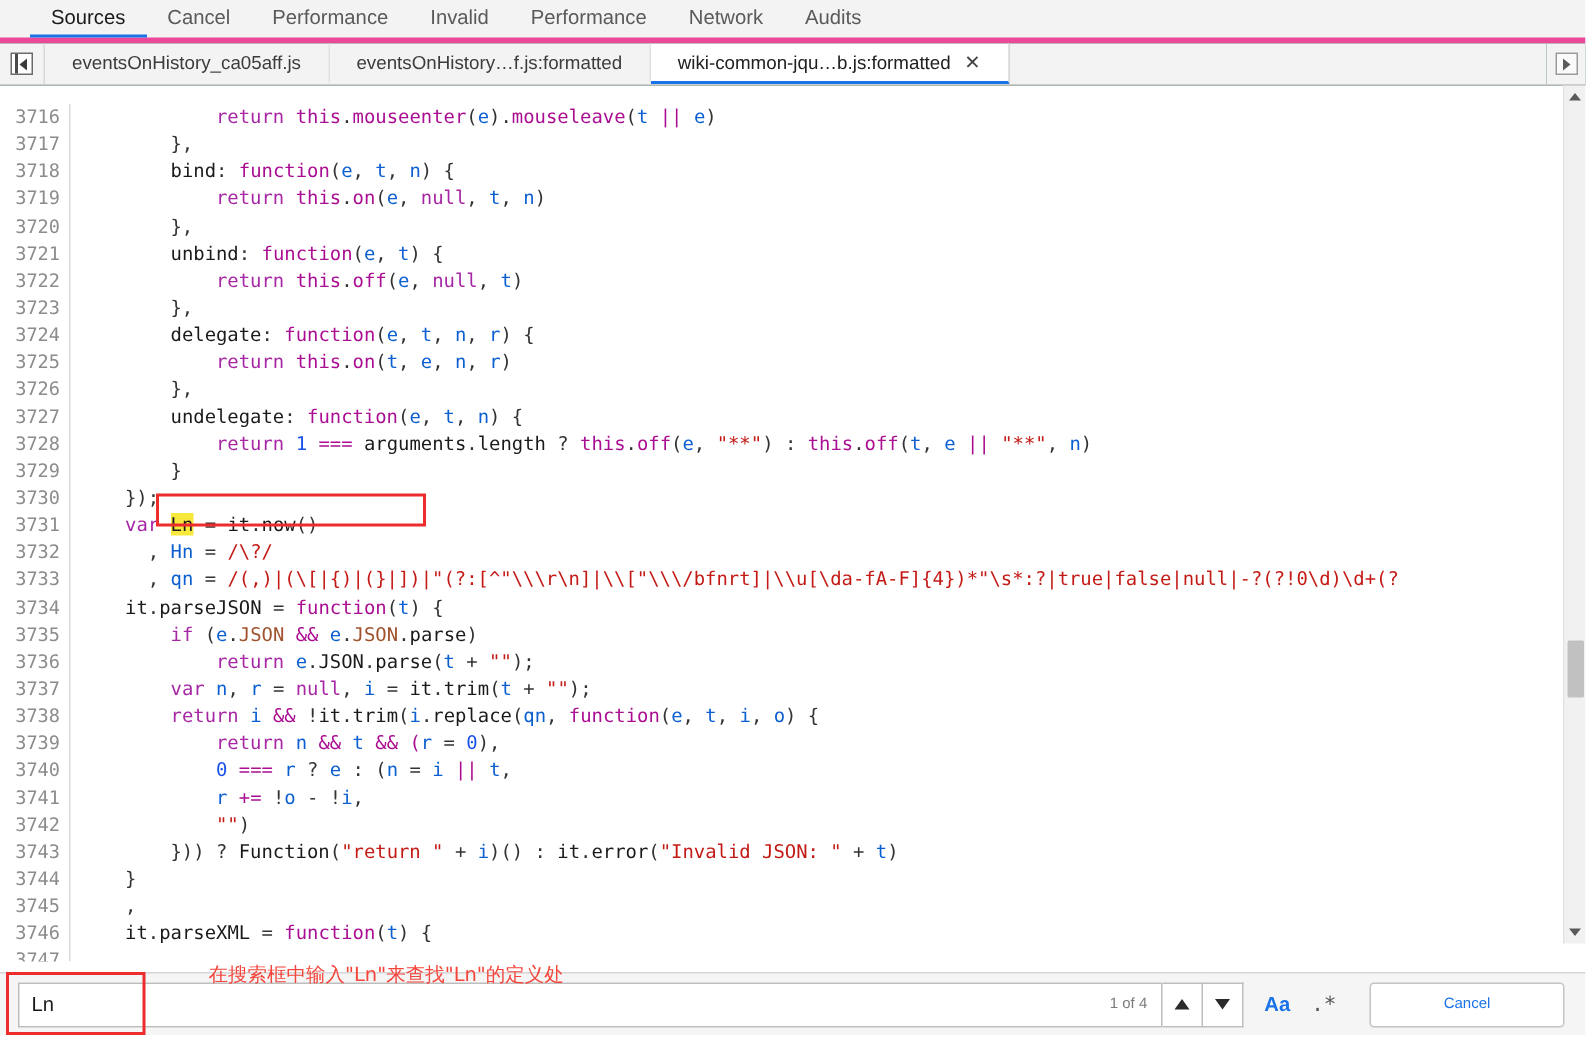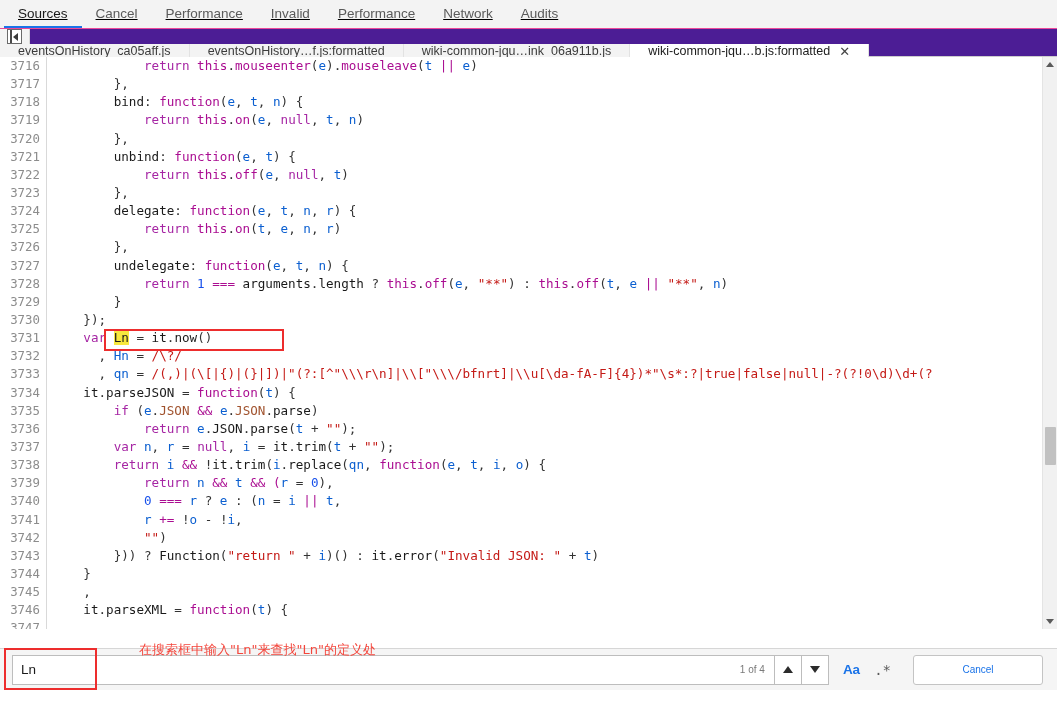--- a/index.html
+++ b/index.html
@@ -14,46 +14,45 @@
     position: relative;
     width: 1057px; height: 706px;
     background: #ffffff;
   }
 
   
   .panel-tabs {
     position: absolute; left: 0; top: 0;
     width: 1057px; height: 29px;
     background: #f3f3f3;
-    border-bottom: 1px solid #ec4899;
+    border-bottom: 4px solid #ec4899;
     display: flex; align-items: stretch;
-    padding-left: 4px;
-    text-decoration: underline;
+    padding-left: 20px;
   }
   .panel-tab {
     display: flex; align-items: center;
     padding: 0 14px;
     font-size: 13.5px;
     color: #5a5a5a;
     cursor: default;
     white-space: nowrap;
     border-bottom: 2px solid transparent;
   }
   .panel-tab.active {
     color: #1a1a1a;
     border-bottom: 2px solid #1a73e8;
   }
 
   
   .file-tabs {
     position: absolute; left: 0; top: 29px;
     width: 1057px; height: 28px;
-    background: #4c1d95;
+    background: #14532d;
     border-bottom: 1px solid #cdcdcd;
-    display: flex; align-items: stretch; flex-direction: column;
+    display: flex; align-items: stretch;
   }
   .nav-toggle {
     width: 30px; display: flex; align-items: center; justify-content: center;
     border-right: 1px solid #d8d8d8;
     background: #f3f3f3;
   }
   .nav-toggle .glyph {
     width: 15px; height: 15px;
     border: 1px solid #6a6a6a;
     display: flex; align-items: center; justify-content: center;
@@ -106,21 +105,21 @@
   .tab-overflow .box::after {
     content: ""; position: absolute; left: 4px; top: 3px;
     width: 0; height: 0;
     border-top: 4px solid transparent;
     border-bottom: 4px solid transparent;
     border-left: 5px solid #5a5a5a;
   }
 
   
   .editor {
-    position: absolute; left: 0; top: 57px;
+    position: absolute; left: 0; top: 69px;
     width: 1042px; height: 572px;
     background: #ffffff;
     overflow: hidden;
   }
   .gutter-bg {
     position: absolute; left: 0; top: 0; width: 47px; height: 572px;
     background: #ffffff;
     border-right: 1px solid #d9d9d9;
   }
   .code-lines {
@@ -322,23 +321,20 @@
     <div class="nav-toggle">
       <span class="glyph"></span>
     </div>
     <div id="file-tabs-inner" style="display:flex;align-items:stretch;">
         <div class="file-tab">
           <span>eventsOnHistory_ca05aff.js</span>
         </div>
         <div class="file-tab">
           <span>eventsOnHistory…f.js:formatted</span>
         </div>
-        <div class="file-tab">
-          <span>wiki-common-jqu…ink_06a911b.js</span>
-        </div>
         <div class="file-tab active">
           <span>wiki-common-jqu…b.js:formatted</span>
           <span class="close-x">✕</span>
         </div>
       </div>
     <div class="file-tabs-spacer"></div>
     <div class="tab-overflow">
       <span class="box"></span>
     </div>
   </div>

